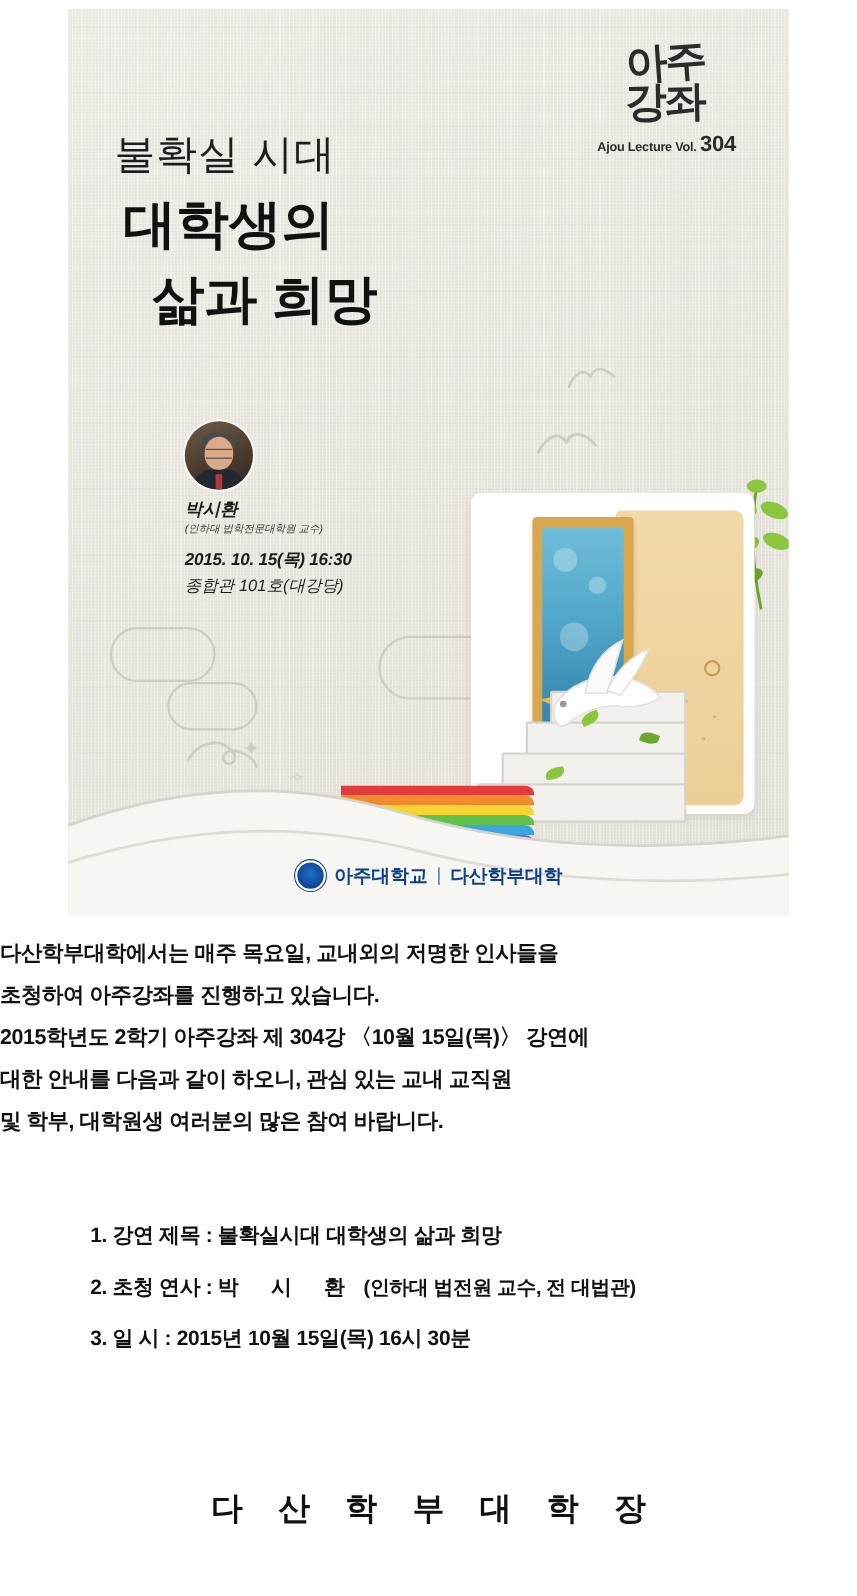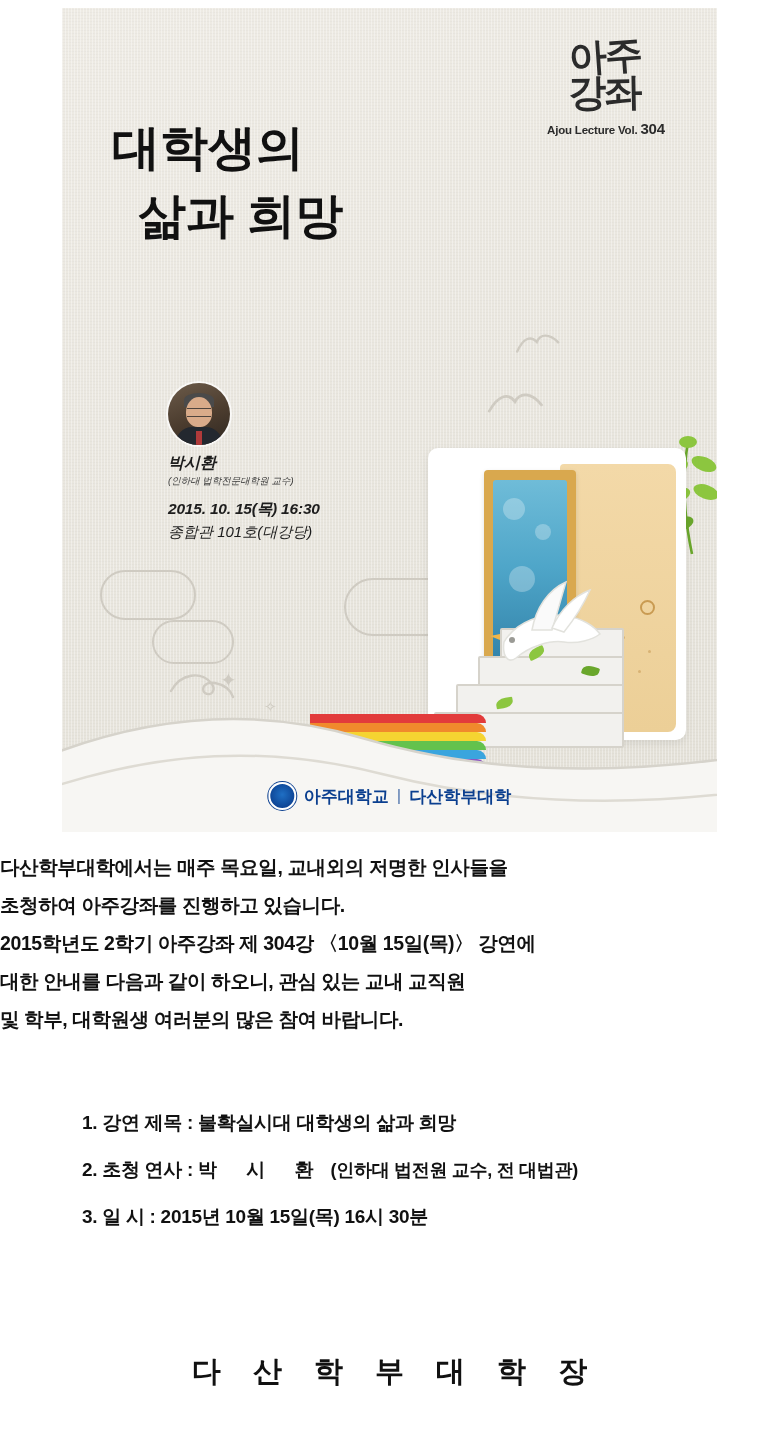--- a/index.html
+++ b/index.html
@@ -58,21 +58,21 @@
     transform: rotate(3deg);
   }
   .brand-sub {
     margin-top: 10px;
     font-size: 11.5px;
     font-weight: 700;
     color: #2b2b2b;
     letter-spacing: -0.2px;
   }
   .brand-sub .vol {
-    font-size: 15px;
+    font-size: 20px;
   }
 
   
   .title-block {
     position: absolute;
     left: 42px;
     top: 108px;
     width: 420px;
   }
   .title-line1 {
@@ -394,20 +394,21 @@
       <span>아주</span>
       <span class="l2">강좌</span>
     </div>
     <div class="brand-sub">
       <span>Ajou Lecture Vol.</span>
       <span class="vol">304</span>
     </div>
   </div>
 
   <div class="title-block">
+    <div class="title-line1">불확실 시대</div>
     <div class="title-line2">대학생의</div>
     <div class="title-line3">삶과 희망</div>
   </div>
 
   <svg class="bird b1" viewBox="0 0 46 26">
     <path d="M2 18 C10 6, 18 4, 23 12 C28 4, 37 6, 44 16" fill="none" stroke="#cfcbc2" stroke-width="2.4" stroke-linecap="round"></path>
   </svg>
   <svg class="bird b2" viewBox="0 0 46 26">
     <path d="M2 18 C10 6, 18 4, 23 12 C28 4, 37 6, 44 16" fill="none" stroke="#cfcbc2" stroke-width="2.2" stroke-linecap="round"></path>
   </svg>

